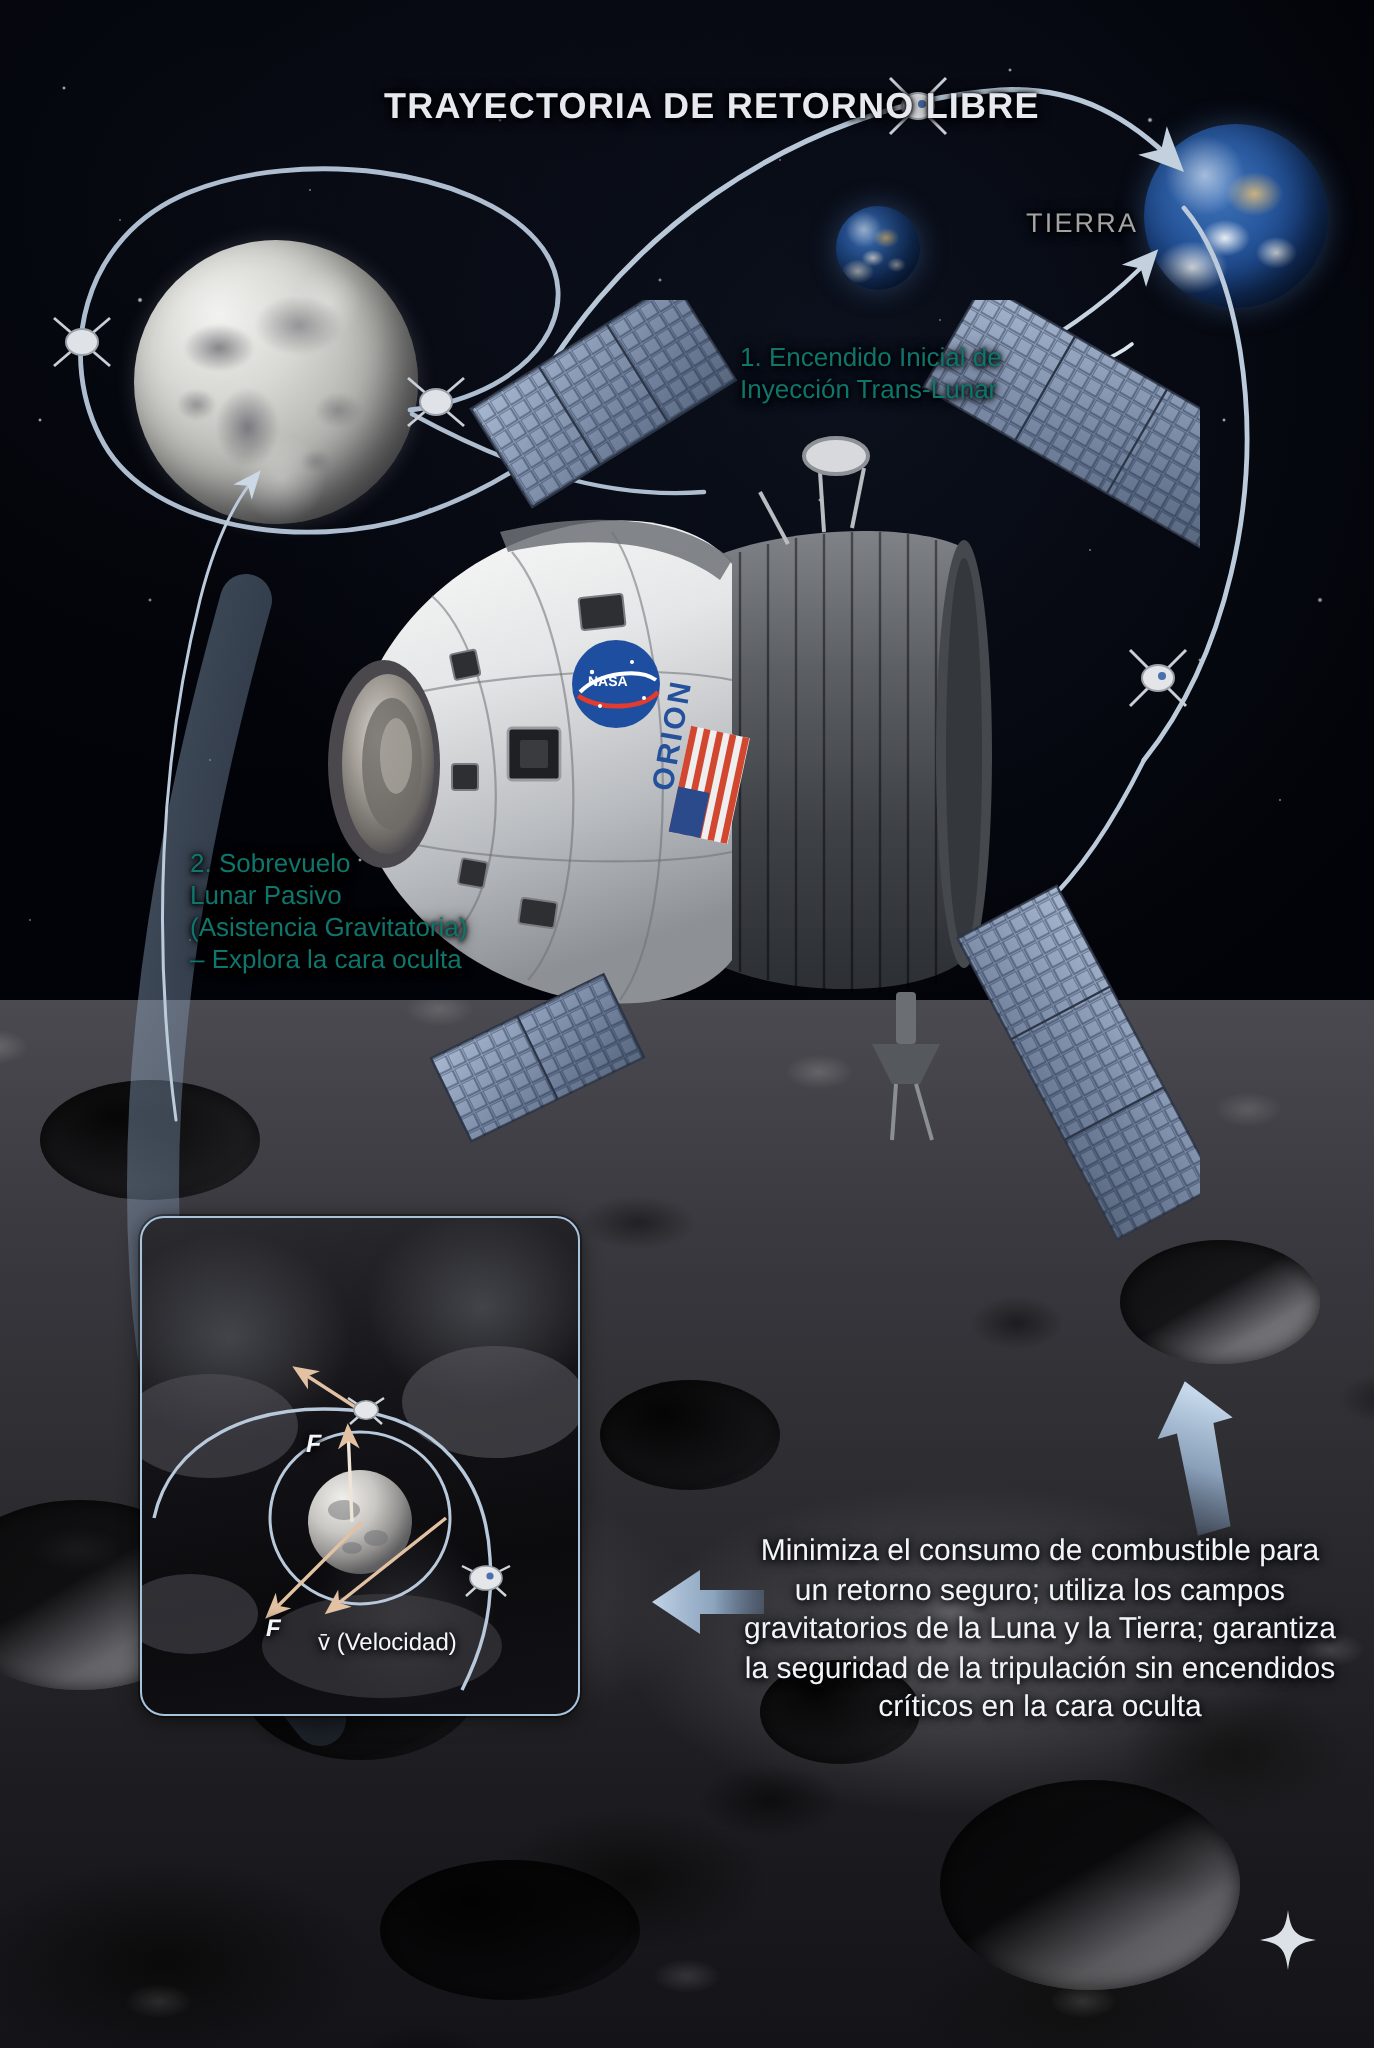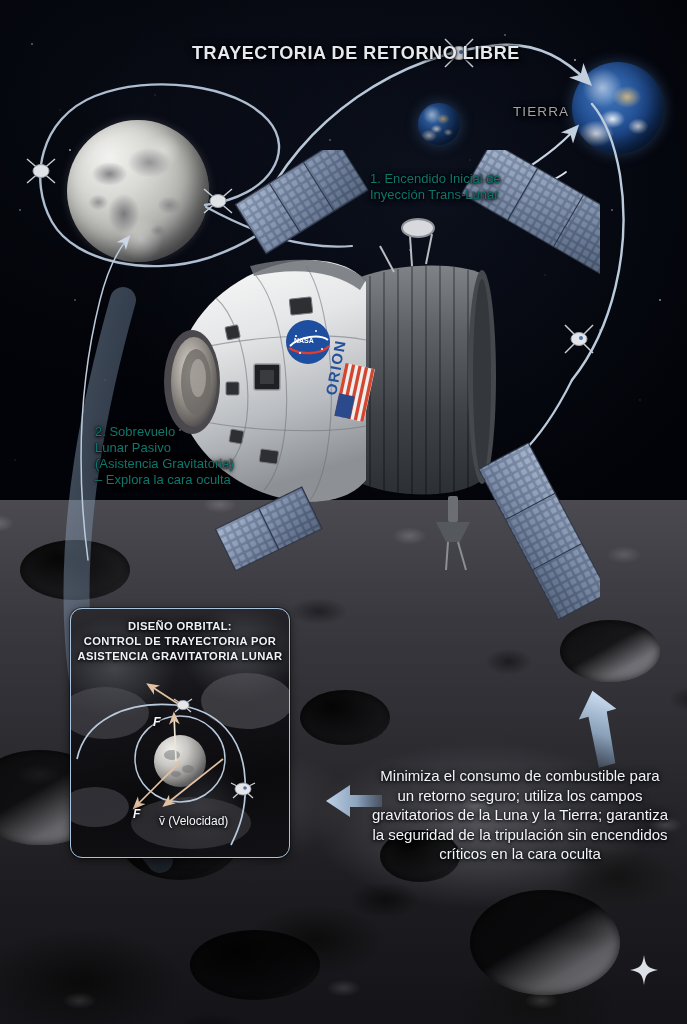--- a/index.html
+++ b/index.html
@@ -545,23 +545,20 @@
   <div class="lbl callout" style="left:370px; top:171px;">1. Encendido Inicial de
     Inyección Trans-Lunar</div>
 
   <div class="lbl callout" style="left:63px; top:424px;margin-left:32px;">2. Sobrevuelo
 Lunar Pasivo
 (Asistencia Gravitatoria)
 – Explora la cara oculta</div>
 
 
   <div class="inset">
-    <div class="inset-title">DISEÑO ORBITAL:
-CONTROL DE TRAYECTORIA POR
-ASISTENCIA GRAVITATORIA LUNAR</div>
 
     <svg class="inset-svg" width="218" height="248" viewBox="0 0 218 248">
       <defs>
         <marker id="vecArrow" markerWidth="8" markerHeight="8" refX="5.6" refY="4" orient="auto" markerUnits="strokeWidth">
           <path d="M0,0.8 L7.6,4 L0,7.2 L2.2,4 Z" fill="#e3c2a3"></path>
         </marker>
         <radialGradient id="miniMoon" cx="33%" cy="28%" r="72%">
           <stop offset="0%" stop-color="#f0efec"></stop>
           <stop offset="45%" stop-color="#c8c7c3"></stop>
           <stop offset="78%" stop-color="#92918f"></stop>

